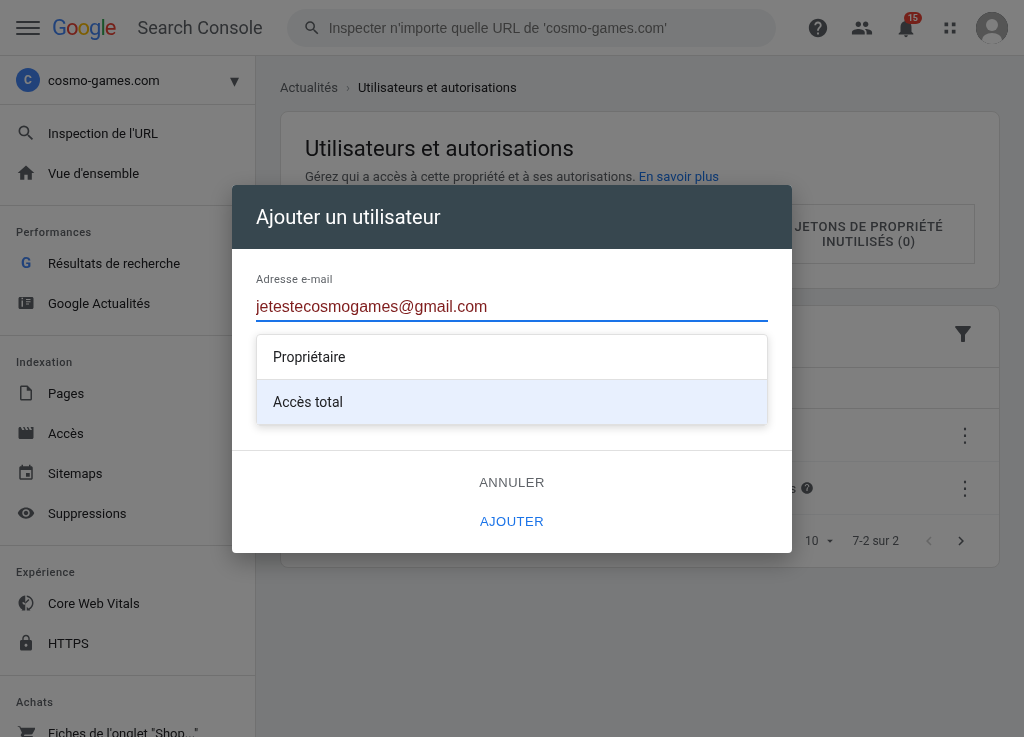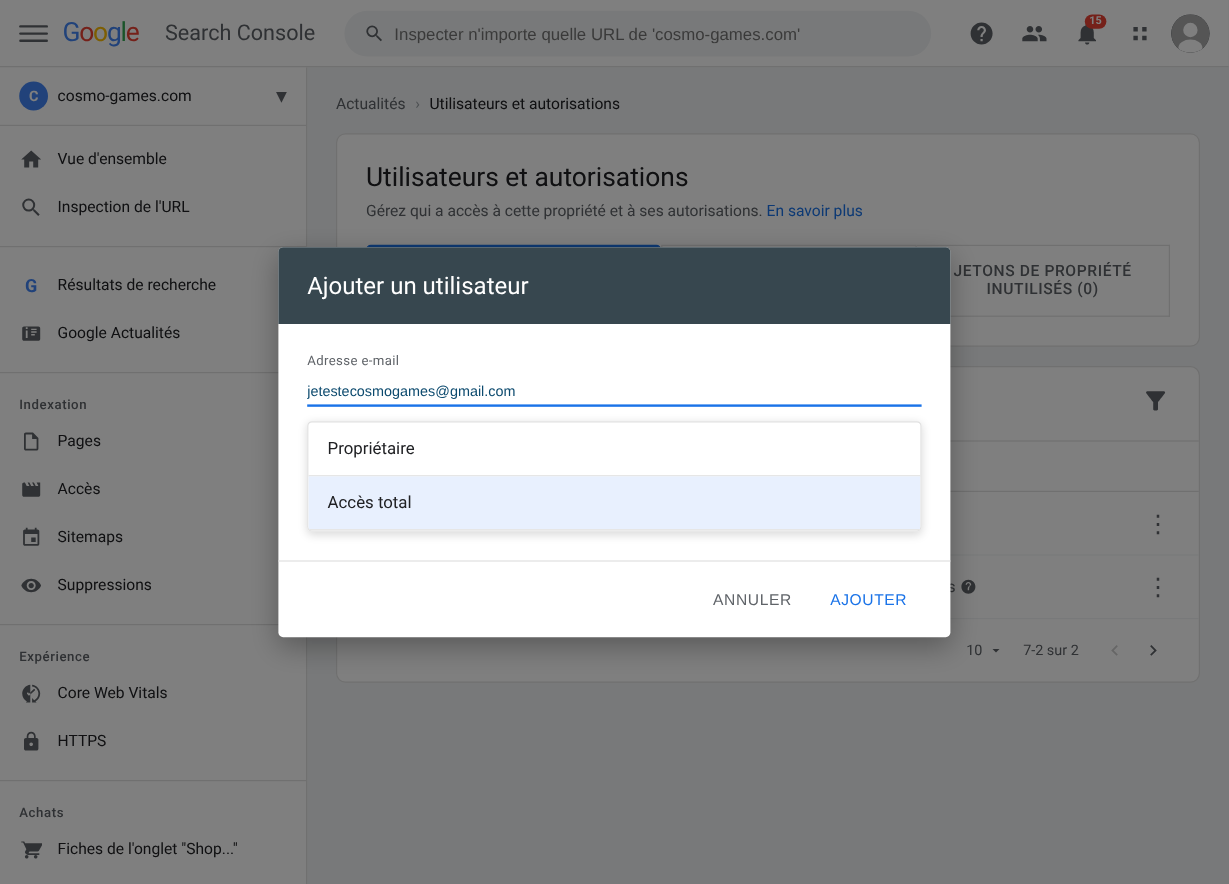--- a/index.html
+++ b/index.html
@@ -95,27 +95,27 @@
     }
     .dialog {
       background: #fff; border-radius: 4px; width: 560px; box-shadow: 0 8px 24px rgba(0,0,0,0.3); overflow: visible;
     }
     .dialog-header { background: #37474f; color: #fff; padding: 20px 24px; border-radius: 4px 4px 0 0; }
     .dialog-title { font-size: 20px; font-weight: 400; }
     .dialog-body { padding: 24px; }
     .dialog-label { font-size: 11px; color: #5f6368; margin-bottom: 8px; letter-spacing: 0.3px; }
     .dialog-email-input {
       width: 100%; border: none; border-bottom: 2px solid #1a73e8; outline: none;
-      font-size: 12px; color: #0c4a6e; padding: 4px 0; margin-bottom: 12px; background: transparent;
+      font-size: 16px; color: #7f1d1d; padding: 4px 0; margin-bottom: 12px; background: transparent;
     }
     .dropdown-menu { border: 1px solid #e0e0e0; border-radius: 4px; overflow: hidden; box-shadow: 0 2px 8px rgba(0,0,0,0.15); }
     .dropdown-item { padding: 14px 16px; font-size: 14px; cursor: pointer; color: #202124; }
     .dropdown-item.active { background: #e8f0fe; }
     .dropdown-divider { height: 1px; background: #e0e0e0; }
-    .dialog-footer { display: flex; justify-content: flex-end; gap: 8px; padding: 16px 24px; border-top: 1px solid #e0e0e0; }
+    .dialog-footer { display: flex; justify-content: flex-end; gap: 8px; padding: 16px 24px; border-top: 1px solid #e0e0e0; flex-direction: column; }
     .btn-text { padding: 8px 12px; font-size: 13px; font-weight: 500; letter-spacing: 0.5px; cursor: pointer; border: none; background: transparent; border-radius: 4px; text-transform: uppercase; }
     .btn-primary { color: #1a73e8; }
     .btn-cancel { color: #5f6368; }
 
     
     ::-webkit-scrollbar { width: 6px; } ::-webkit-scrollbar-track { background: transparent; } ::-webkit-scrollbar-thumb { background: #ccc; border-radius: 3px; }
   </style>
 </head>
 <body>
 
@@ -175,38 +175,39 @@
     <div class="property-selector">
       <div class="property-icon">C</div>
       <span class="property-name">cosmo-games.com</span>
       <span class="chevron-down">▾</span>
     </div>
 
     <div class="sidebar-section">
       <div class="sidebar-item">
         <span class="si-icon">
           <svg width="20" height="20" viewBox="0 0 24 24" fill="#5f6368">
+              <path d="M15.5 14h-.79l-.28-.27A6.471 6.471 0 0 0 16 9.5 6.5 6.5 0 1 0 9.5 16c1.61 0 3.09-.59 4.23-1.57l.27.28v.79l5 4.99L20.49 19l-4.99-5zm-6 0C7.01 14 5 11.99 5 9.5S7.01 5 9.5 5 14 7.01 14 9.5 11.99 14 9.5 14z"></path>
+            </svg>
+        </span>
+        <span>Inspection de l'URL</span>
+      </div>
+      <div class="sidebar-item">
+        <span class="si-icon">
+          <svg width="20" height="20" viewBox="0 0 24 24" fill="#5f6368">
               <path d="M10 20v-6h4v6h5v-8h3L12 3 2 12h3v8z"></path>
             </svg>
         </span>
         <span>Vue d'ensemble</span>
       </div>
-      <div class="sidebar-item">
-        <span class="si-icon">
-          <svg width="20" height="20" viewBox="0 0 24 24" fill="#5f6368">
-              <path d="M15.5 14h-.79l-.28-.27A6.471 6.471 0 0 0 16 9.5 6.5 6.5 0 1 0 9.5 16c1.61 0 3.09-.59 4.23-1.57l.27.28v.79l5 4.99L20.49 19l-4.99-5zm-6 0C7.01 14 5 11.99 5 9.5S7.01 5 9.5 5 14 7.01 14 9.5 11.99 14 9.5 14z"></path>
-            </svg>
-        </span>
-        <span>Inspection de l'URL</span>
-      </div>
     </div>
 
     <div class="sidebar-divider"></div>
 
     <div class="sidebar-section">
+      <div class="sidebar-section-label">Performances</div>
       <div class="sidebar-item">
         <span class="si-icon" style="font-size:15px;font-weight:700;color:#4285f4;">G</span>
         <span>Résultats de recherche</span>
       </div>
       <div class="sidebar-item">
         <span class="si-icon">
           <svg width="18" height="18" viewBox="0 0 24 24" fill="#5f6368">
               <path d="M20 4H4c-1.1 0-2 .9-2 2v12c0 1.1.9 2 2 2h16c1.1 0 2-.9 2-2V6c0-1.1-.9-2-2-2zm-8 2.5h6v1.5h-6V6.5zm0 3h6v1.5h-6V9.5zm0 3h4v1.5h-4v-1.5zM8 17H6v-8.5h2V17zm0-10H6V5h2v2z"></path>
             </svg>
         </span>

